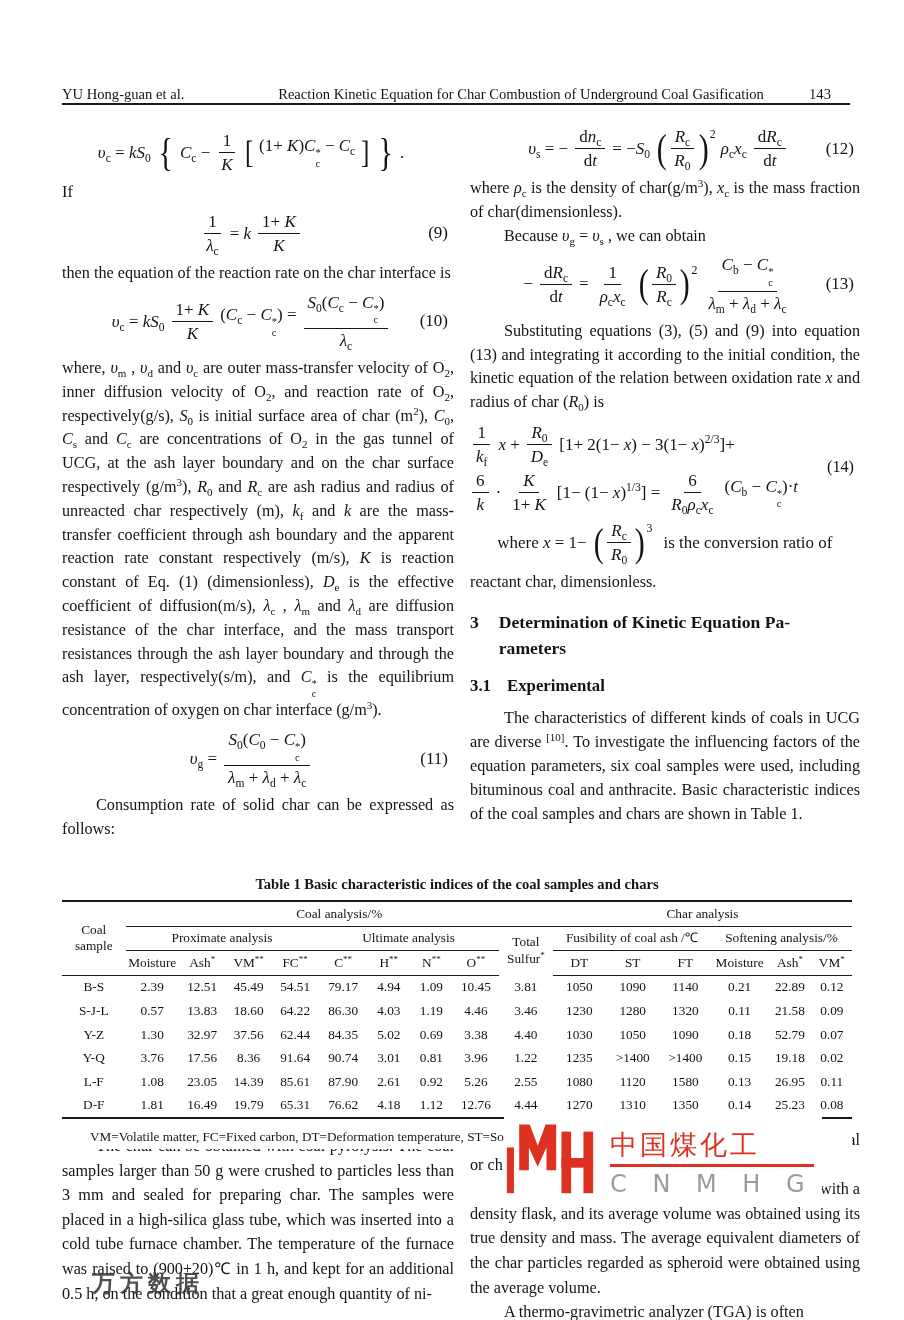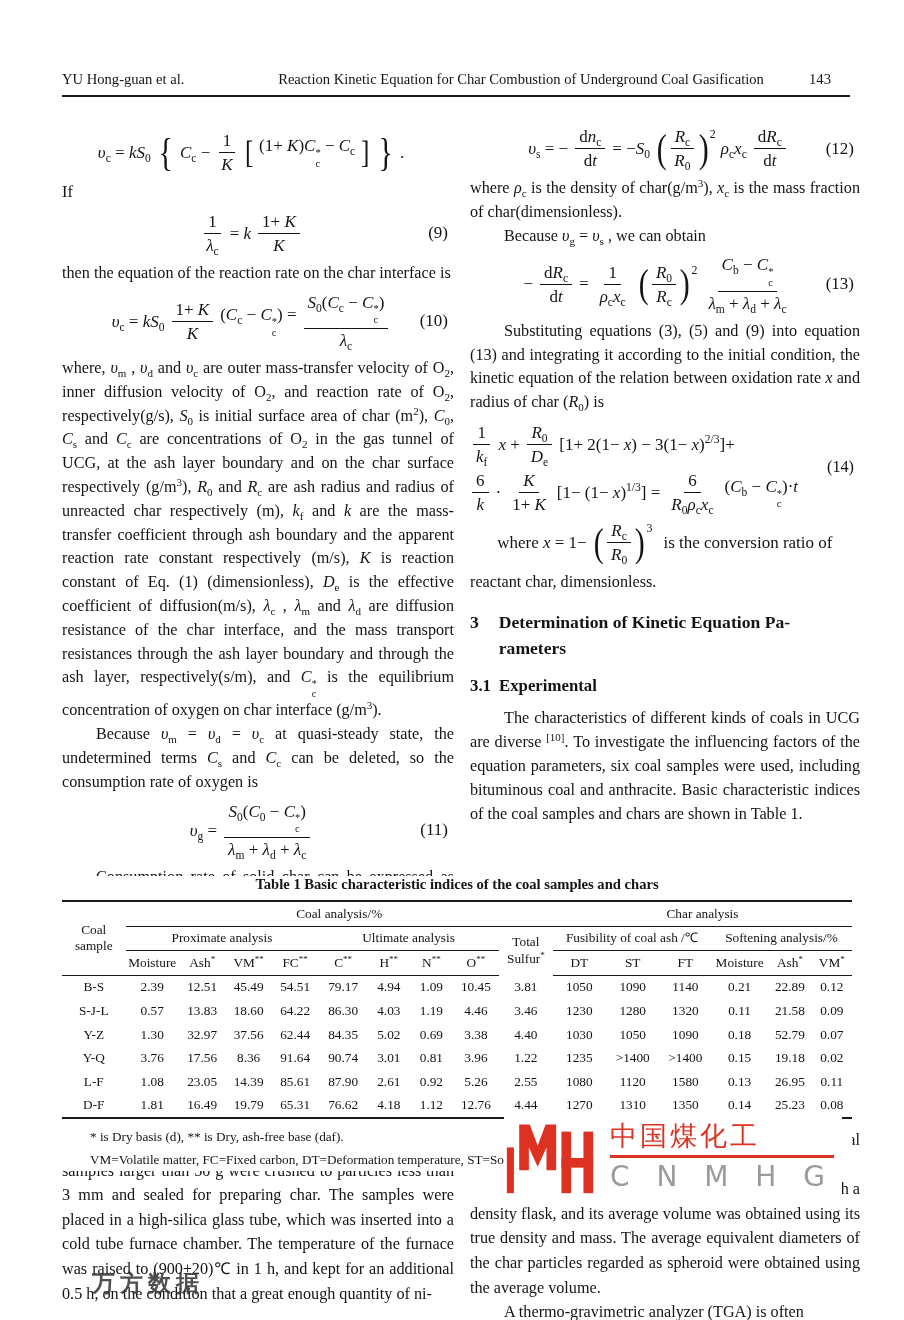--- a/index.html
+++ b/index.html
@@ -5,22 +5,22 @@
   html,body{margin:0;padding:0;background:#e8e8e8;}
   .page{position:relative;width:904px;height:1320px;background:#ffffff;margin:0 auto;
         font-family:"Liberation Serif",serif;color:#141414;overflow:hidden;}
   i{font-style:italic;}
   sub,sup{font-size:68%;line-height:0;}
   .ss{display:inline-flex;flex-direction:column;align-items:flex-start;vertical-align:-0.45em;
       font-size:62%;line-height:1.02;font-style:normal;}
   .ss b{font-weight:normal;display:block;}
 
   
-  .page-header{position:absolute;top:71px;left:62px;width:788px;display:flex;align-items:baseline;
-               font-size:14.6px;border-bottom:2.2px solid #1a1a1a;padding-bottom:7px;}
+  .page-header{position:absolute;top:86px;left:62px;width:788px;display:flex;align-items:baseline;
+               font-size:14.6px;border-bottom:2.2px solid #1a1a1a;}
   .ph-left{width:190px;}
   .ph-title{flex:1;text-align:center;}
   .ph-num{width:60px;text-align:center;}
 
   
   .col{position:absolute;font-size:16.2px;line-height:23.8px;text-align:justify;}
   .col-left{top:124px;left:62px;width:392px;}
   .col-right{top:120px;left:470px;width:390px;}
   .col p{margin:0;}
   .indent{text-indent:2.1em;}
@@ -37,21 +37,21 @@
   .psup{align-self:flex-start;font-size:70%;line-height:1;margin-top:2px;}
   .pgroup{display:inline-flex;align-items:center;}
   .eq14{position:relative;margin:8px 14px 6px 0;}
   .eq14 .row{display:flex;align-items:center;gap:5px;font-size:17px;margin:5px 0;}
 
   .iflabel{margin-left:2.1em;}
 
   
   .h3{display:flex;gap:20px;font-weight:bold;font-size:17.6px;line-height:1.5;margin:14px 0 10px;text-align:left;}
   .h3t{white-space:pre-line;}
-  .h31{display:flex;gap:8px;font-weight:bold;font-size:16.8px;margin:12px 0 10px;text-align:left;}
+  .h31{display:flex;gap:16px;font-weight:bold;font-size:16.8px;margin:12px 0 10px;text-align:left;}
 
   
   .table-block{position:absolute;top:876px;left:62px;width:790px;background:#fff;z-index:5;}
   .tbl-title{text-align:center;font-weight:bold;font-size:14.6px;margin:0 0 7px;}
   table.data{width:100%;border-collapse:collapse;table-layout:fixed;font-size:13.3px;
              border-top:2.2px solid #1a1a1a;border-bottom:2.2px solid #1a1a1a;}
   table.data th,table.data td{font-weight:normal;text-align:center;padding:3.5px 1px;line-height:1.25;}
   th.rule{border-bottom:1.1px solid #1a1a1a;}
   tr.hdr3 th, th.corner{border-bottom:1.6px solid #1a1a1a;}
   .fnote{font-size:13.2px;line-height:1.7;margin:7px 0 0 28px;text-align:left;}
@@ -59,25 +59,25 @@
 
   
   .bottom-left{top:1134px;left:62px;width:392px;line-height:24.6px;}
   .bottom-right{top:1128px;left:470px;width:390px;line-height:24.6px;}
   .br-line{display:flex;justify-content:space-between;}
   .frag-T{margin-left:2.1em;}
 
   
   .wanfang{position:absolute;left:92px;top:1268px;z-index:9;font-family:"DejaVu Sans",sans-serif;
            font-size:23px;font-weight:600;letter-spacing:5px;color:rgba(55,55,55,.88);}
-  .logo{position:absolute;left:34px;top:-12px;display:flex;gap:16px;align-items:flex-start;
+  .logo{position:absolute;left:34px;top:-12px;display:flex;gap:16px;align-items:flex-end;
         background:#ffffff;padding:4px 8px 4px 2px;z-index:7;}
   .logo-cn{font-family:"DejaVu Sans",sans-serif;font-size:27px;letter-spacing:3px;
            padding-bottom:4px;border-bottom:3px solid;line-height:1.15;}
-  .logo-en{font-family:"DejaVu Sans",sans-serif;font-size:28px;letter-spacing:9px;margin-top:5px;line-height:1;}
+  .logo-en{font-family:"DejaVu Sans",sans-serif;font-size:24px;letter-spacing:9px;margin-top:5px;line-height:1;}
 </style>
 </head>
 <body>
 
 <div class="page">
 
   <div class="page-header">
     <span class="ph-left">YU Hong-guan et al.</span>
     <span class="ph-title">Reaction Kinetic Equation for Char Combustion of Underground Coal Gasification</span>
     <span class="ph-num">143</span>
@@ -137,21 +137,20 @@
             </span>)</span>
         <span class="de"><i>λ</i><sub>c</sub></span>
       </span>
       <span class="eqnum">(10)</span>
     </div>
 
     <p>where,  <i>υ</i><sub>m</sub> , <i>υ</i><sub>d</sub> and  <i>υ</i><sub>c</sub>  are outer mass-transfer velocity of O<sub>2</sub>, inner diffusion velocity of O<sub>2</sub>, and reaction rate of O<sub>2</sub>, respectively(g/s), <i>S</i><sub>0</sub> is initial surface area of char (m<sup>2</sup>), <i>C</i><sub>0</sub>, <i>C</i><sub>s</sub> and <i>C</i><sub>c</sub> are concentrations of O<sub>2</sub> in the gas tunnel of UCG, at the ash layer boundary and on the char surface respectively (g/m<sup>3</sup>), <i>R</i><sub>0</sub> and <i>R</i><sub>c</sub> are ash radius and radius of unreacted char respectively (m), <i>k</i><sub>f</sub> and <i>k</i> are the mass-transfer coefficient through ash boundary and the apparent reaction rate constant respectively (m/s), <i>K</i> is reaction constant of Eq. (1) (dimensionless), <i>D</i><sub>e</sub> is the effective coefficient of diffusion(m/s), <i>λ</i><sub>c</sub> , <i>λ</i><sub>m</sub> and <i>λ</i><sub>d</sub> are diffusion resistance of the char interface, and the mass transport resistances through the ash layer boundary and through the ash layer, respectively(s/m), and  <i>C</i><span class="ss">
           <b>*</b>
           <b>c</b>
         </span> is the equilibrium concentration of oxygen on char interface (g/m<sup>3</sup>).</p>
-    <p class="indent">Because  <i>υ</i><sub>m</sub> = <i>υ</i><sub>d</sub> = <i>υ</i><sub>c</sub>  at quasi-steady state, the undetermined terms <i>C</i><sub>s</sub> and <i>C</i><sub>c</sub> can be deleted, so the consumption rate of oxygen is</p>
 
     <div class="eq">
       <span><i>υ</i><sub>g</sub> =</span>
       <span class="fr">
         <span class="nu"><i>S</i><sub>0</sub>(<i>C</i><sub>0</sub> − <i>C</i><span class="ss">
               <b>*</b>
               <b>c</b>
             </span>)</span>
         <span class="de"><i>λ</i><sub>m</sub> + <i>λ</i><sub>d</sub> + <i>λ</i><sub>c</sub></span>
       </span>
@@ -444,21 +443,20 @@
             <td>1270</td>
             <td>1310</td>
             <td>1350</td>
             <td>0.14</td>
             <td>25.23</td>
             <td>0.08</td>
           </tr>
         </tbody>
     </table>
     <div class="fnote">
-      <div>* is Dry basis (d), ** is Dry, ash-free base (daf).</div>
       <div>VM=Volatile matter, FC=Fixed carbon, DT=Deformation temperature, ST=Softening temperature, FT=Fluid temperature.</div>
     </div>
   </div>
 
   <div class="col bottom-left">
     <p class="indent">The char can be obtained with coal pyrolysis. The coal samples larger than 50 g were crushed to particles less than 3 mm and sealed for preparing char. The samples were placed in a high-silica glass tube, which was inserted into a cold tube furnace chamber. The temperature of the furnace was raised to (900±20)℃ in 1 h, and kept for an additional 0.5 h, on the condition that a great enough quantity of ni-</p>
   </div>
 
   <div class="col bottom-right" style="position:absolute;">
     <div class="logo">

